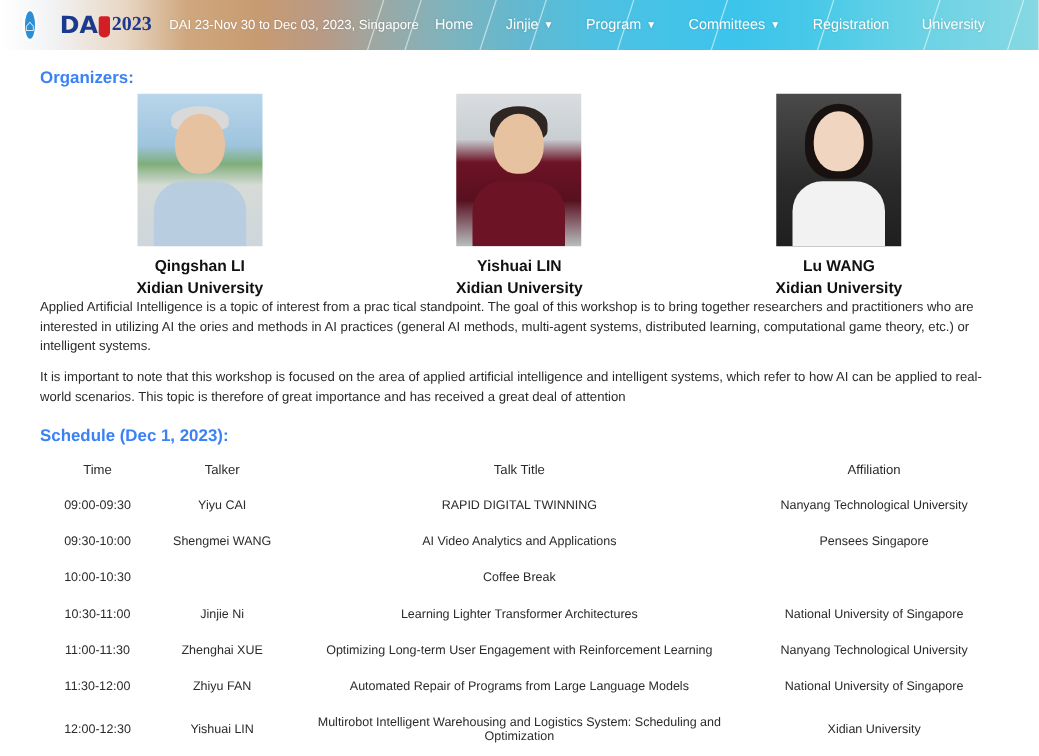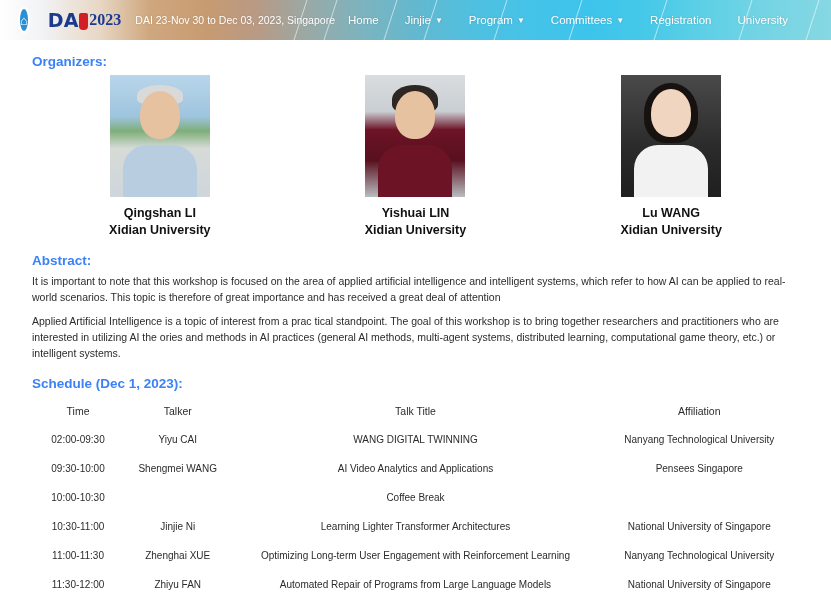--- a/index.html
+++ b/index.html
@@ -285,40 +285,39 @@
       <div class="photo photo-3">
         <div class="hair"></div>
           <div class="face"></div>
           <div class="body"></div>
       </div>
       <div class="org-name">Lu WANG</div>
       <div class="org-affil">Xidian University</div>
     </div>
   </div>
 
-  <div class="section-title">Abstract:</div>
+  <p class="abstract-p">Applied Artificial Intelligence is a topic of interest from a prac tical standpoint. The goal of this workshop is to bring together researchers and practitioners who are interested in utilizing AI the ories and methods in AI practices (general AI methods, multi-agent systems, distributed learning, computational game theory, etc.) or intelligent systems.</p>
   <p class="abstract-p">It is important to note that this workshop is focused on the area of applied artificial intelligence and intelligent systems, which refer to how AI can be applied to real-world scenarios. This topic is therefore of great importance and has received a great deal of attention</p>
-  <p class="abstract-p">Applied Artificial Intelligence is a topic of interest from a prac tical standpoint. The goal of this workshop is to bring together researchers and practitioners who are interested in utilizing AI the ories and methods in AI practices (general AI methods, multi-agent systems, distributed learning, computational game theory, etc.) or intelligent systems.</p>
 
   <div class="section-title">Schedule (Dec 1, 2023):</div>
 
   <table class="schedule">
     <thead>
       <tr>
         <th class="col-time">Time</th>
         <th class="col-talker">Talker</th>
         <th class="col-title">Talk Title</th>
         <th class="col-affil">Affiliation</th>
       </tr>
     </thead>
     <tbody>
       <tr>
-        <td>02:00-09:30</td>
+        <td>09:00-09:30</td>
         <td>Yiyu CAI</td>
-        <td>WANG DIGITAL TWINNING</td>
+        <td>RAPID DIGITAL TWINNING</td>
         <td>Nanyang Technological University</td>
       </tr>
       <tr>
         <td>09:30-10:00</td>
         <td>Shengmei WANG</td>
         <td>AI Video Analytics and Applications</td>
         <td>Pensees Singapore</td>
       </tr>
       <tr>
         <td>10:00-10:30</td>

